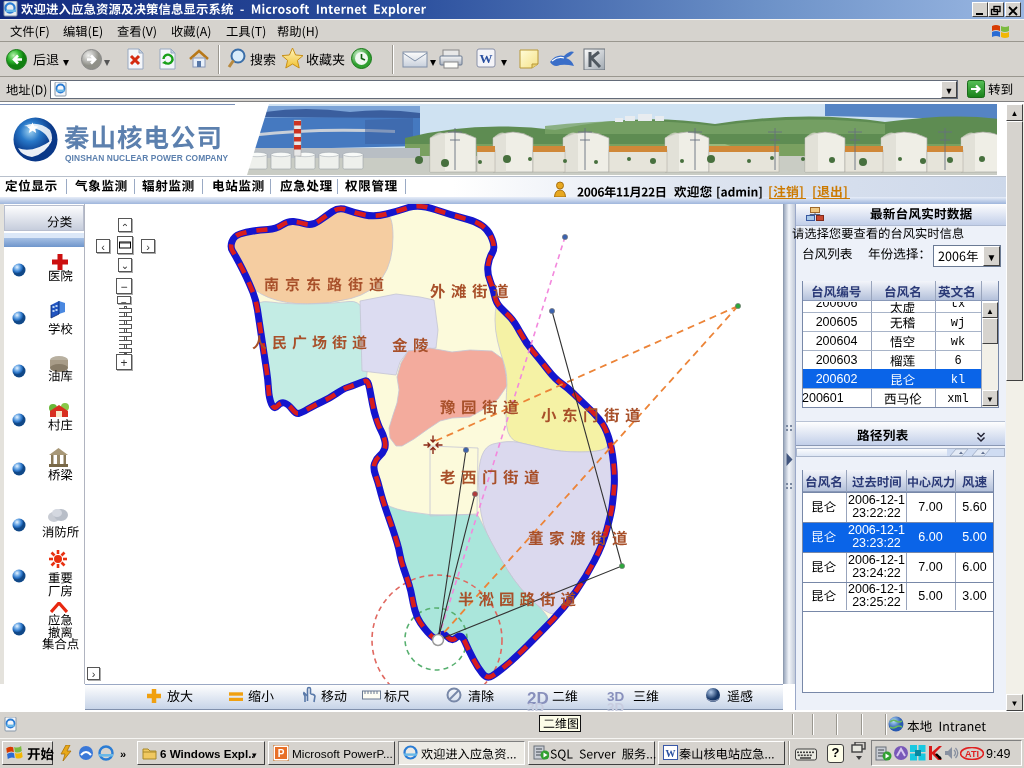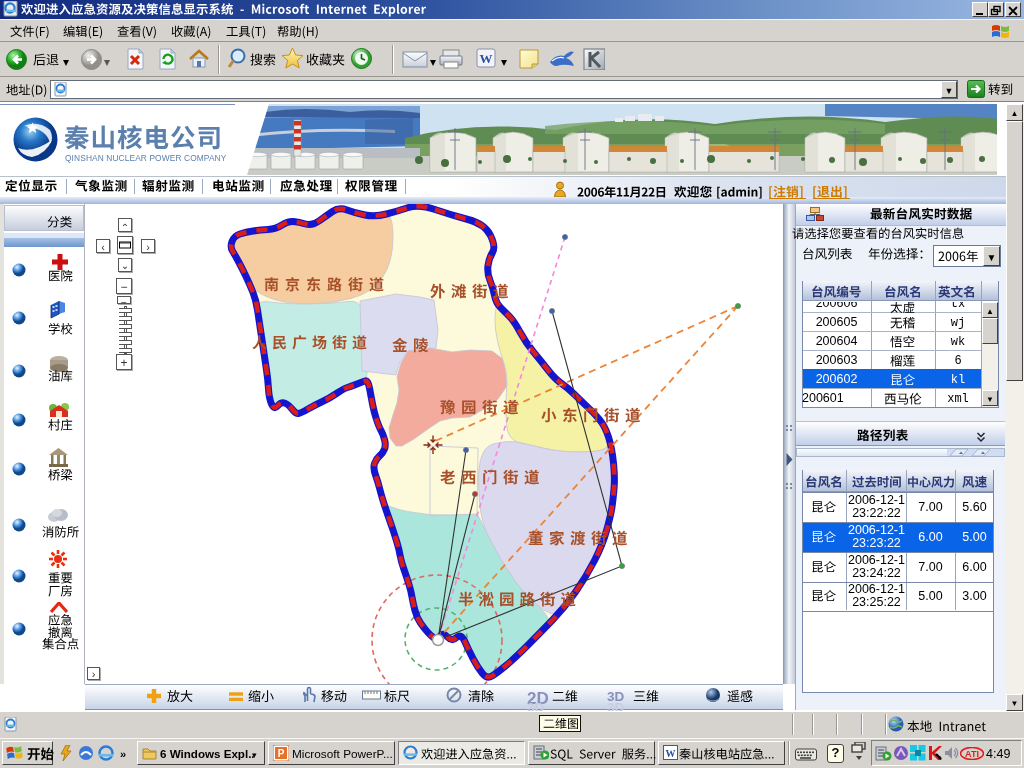--- a/index.html
+++ b/index.html
@@ -177,21 +177,21 @@
           <stop offset="0%" stop-color="#9cd0f0"></stop>
           <stop offset="45%" stop-color="#2878c8"></stop>
           <stop offset="100%" stop-color="#0a3888"></stop>
         </radialGradient>
       </defs>
       <circle cx="23.5" cy="23.5" r="22" fill="url(#lg1)"></circle>
       <path d="M6 32 Q20 38 40 24 Q34 38 20 41 Q10 40 6 32 Z" fill="#fff" opacity="0.92"></path>
       <path d="M12 10 Q26 4 38 14 Q42 22 38 28 Q36 16 22 12 Q16 10 12 10 Z" fill="#fff" opacity="0.85"></path>
       <path d="M30 28 l3.2 6.8 7.4 0.6 -5.6 4.8 1.7 7.2 -6.7-4 -6.7 4 1.7-7.2 -5.6-4.8 7.4-0.6 Z" transform="translate(4,-9) scale(0.55)" fill="#fff"></path>
     </svg>
-    <div class="abs" style="left:65px;top:153px;width:200px;height:11px;font-size:8.4px;font-weight:normal;letter-spacing:0.1px;color:#5c80ae;white-space:nowrap">QINSHAN NUCLEAR POWER COMPANY</div>
+    <div class="abs" style="left:65px;top:153px;width:200px;height:11px;font-size:8.4px;font-weight:bold;letter-spacing:0.1px;color:#5c80ae;white-space:nowrap">QINSHAN NUCLEAR POWER COMPANY</div>
     <svg class="abs" style="left:245px;top:104px;" width="752" height="71" viewBox="0 0 752 71">
       <rect x="0" y="0" width="762" height="71" fill="#cfe2f2"></rect>
       <path d="M0 2 L175 2 L175 42 L0 46 Z" fill="#4579c0"></path>
       <path d="M0 2 L175 2 L175 12 L0 14 Z" fill="#7ba3d6"></path>
       <path d="M580 0 L762 0 L762 16 L580 12 Z" fill="#5584c4"></path>
       <path d="M20 8 Q60 2 105 8 Q140 4 175 9 L175 14 L20 13 Z" fill="#3a5e9e"></path>
       <path d="M5 30 Q70 22 150 26 L150 29 Q70 25 5 33 Z" fill="#c8cfd8"></path>
       <path d="M120 16 L168 14 L168 40 L120 40 Z" fill="#3a5e9e" opacity="0.5"></path>
       <path d="M160 34 Q230 16 310 26 Q390 8 470 20 Q560 6 640 18 Q710 8 762 16 L762 40 L160 40 Z" fill="#5e8c52"></path>
       <path d="M300 22 Q390 12 470 22 Q560 10 640 20 L640 30 L300 30 Z" fill="#79a468" opacity="0.8"></path>
@@ -756,21 +756,21 @@
       <path d="M14 14 L11 13.2 L13.2 11 Z" fill="#000"></path>
     </svg>
     <svg class="abs" style="left:944px;top:745px;" width="15" height="16" viewBox="0 0 15 16">
       <path d="M1 6 L4 6 L8 2 L8 14 L4 10 L1 10 Z" fill="#8890a0"></path>
       <path d="M10 5 Q13 8 10 11 M11.5 3 Q16 8 11.5 13" stroke="#8890a0" stroke-width="1.3" fill="none"></path>
     </svg>
     <svg class="abs" style="left:960px;top:747px;" width="24" height="13" viewBox="0 0 24 13">
       <ellipse cx="12" cy="6.5" rx="11.5" ry="6" fill="none" stroke="#e02020" stroke-width="1.6"></ellipse>
       <text x="12" y="10" font-size="9" font-weight="bold" fill="#e02020" text-anchor="middle" font-family="Liberation Sans">ATI</text>
     </svg>
-    <div class="abs" style="left:986px;top:747px;width:34px;height:14px;font-size:12.5px;color:#000">4:49</div>
+    <div class="abs" style="left:986px;top:747px;width:34px;height:14px;font-size:12.5px;color:#000">9:49</div>
     <svg id="cjk" width="1024" height="768" viewBox="0 0 1024 768" style="position:absolute;left:0;top:0;z-index:90;pointer-events:none">
       <defs>
         <path id="g0" d="M36 526C88 456 145 374 197 295C147 200 85 123 14 72C41 52 76 10 95 -18C160 35 218 102 266 182C293 137 316 94 332 58L426 138C404 185 369 242 329 303C380 422 417 562 437 722L364 747L345 742H40V637H312C298 559 277 484 251 415C207 477 161 539 120 593ZM520 848C505 697 472 554 405 467C431 452 480 417 500 399C537 453 567 522 589 601H827C815 550 801 500 787 464L881 432C911 498 942 599 962 691L881 713L863 709H615C622 749 629 791 634 834ZM611 554V478C611 343 590 135 351 -6C379 -25 419 -65 436 -90C567 -9 639 92 678 192C725 67 795 -30 905 -90C922 -58 956 -11 982 12C834 79 761 228 723 413L725 476V554Z"></path>
         <path id="g1" d="M54 729C115 689 192 629 227 588L304 668C266 709 188 765 126 801ZM271 507H43V397H154V113C113 92 69 58 28 17L106 -91C149 -31 197 31 228 31C250 31 283 1 323 -24C392 -63 473 -75 595 -75C702 -75 861 -70 936 -64C938 -32 956 26 969 59C867 44 702 35 599 35C491 35 403 40 338 80C309 97 288 112 271 122ZM345 152C368 168 404 182 597 236C593 261 590 309 592 342L461 310V689C512 707 564 728 610 753V66H719V687H826V281C826 269 822 265 810 265C799 265 765 265 732 266C746 239 761 194 765 165C823 165 865 167 896 184C928 201 936 229 936 278V788H610V771L540 848C493 814 418 775 349 749V335C349 286 315 253 292 238C310 219 336 177 345 152Z"></path>
         <path id="g2" d="M60 764C114 713 183 640 213 594L305 670C272 715 200 784 146 831ZM698 822V678H584V823H466V678H340V562H466V498C466 474 466 449 464 423H332V308H445C428 251 398 196 345 152C370 136 418 91 435 68C509 130 548 218 567 308H698V83H817V308H952V423H817V562H932V678H817V822ZM584 562H698V423H582C583 449 584 473 584 497ZM277 486H43V375H159V130C117 111 69 74 23 26L103 -88C139 -29 183 37 213 37C236 37 270 6 316 -19C389 -59 475 -70 601 -70C704 -70 870 -64 941 -60C942 -26 962 33 975 65C875 50 712 42 606 42C494 42 402 47 334 86C311 98 292 110 277 120Z"></path>
         <path id="g3" d="M271 740C334 698 385 645 428 585C369 320 246 126 32 20C64 -3 120 -53 142 -78C323 29 447 198 526 427C628 239 714 34 920 -81C927 -44 959 24 978 57C655 261 666 611 346 844Z"></path>
         <path id="g4" d="M258 489C299 381 346 237 364 143L477 190C455 283 407 421 363 530ZM457 552C489 443 525 300 538 207L654 239C638 333 601 470 566 580ZM454 833C467 803 482 767 493 733H108V464C108 319 102 112 27 -30C56 -42 111 -78 133 -99C217 56 230 303 230 464V620H952V733H627C614 772 594 822 575 861ZM215 63V-50H963V63H715C804 210 875 382 923 541L795 584C758 414 685 213 589 63Z"></path>
         <path id="g5" d="M252 183V62C252 -42 288 -74 430 -74C459 -74 593 -74 623 -74C733 -74 767 -44 782 84C749 90 698 108 673 126C667 43 660 31 613 31C578 31 468 31 442 31C384 31 374 35 374 63V183ZM754 174C796 104 839 11 853 -48L967 -2C950 59 903 148 859 216ZM127 191C104 127 66 50 30 -3L142 -58C173 -2 208 81 232 144ZM406 192C454 149 511 86 534 44L631 109C608 147 562 195 517 234H831V615H660C690 653 719 695 739 731L657 783L638 778H410L444 829L316 855C266 771 177 679 44 613C71 594 110 552 127 524L170 550V519H712V471H188V382H712V331H153V234H468ZM258 615C285 637 309 660 332 684H570C555 660 537 636 519 615Z"></path>
         <path id="g6" d="M71 744C141 715 231 667 274 633L336 723C290 757 198 800 131 824ZM43 516 79 406C161 435 264 471 358 506L338 608C230 572 118 537 43 516ZM164 374V99H282V266H726V110H850V374ZM444 240C414 115 352 44 33 9C53 -16 78 -63 86 -92C438 -42 526 64 562 240ZM506 49C626 14 792 -47 873 -86L947 9C859 48 690 104 576 133ZM464 842C441 771 394 691 315 632C341 618 381 582 398 557C441 593 476 633 504 675H582C555 587 499 508 332 461C355 442 383 401 394 375C526 417 603 478 649 551C706 473 787 416 889 385C904 415 935 457 959 479C838 504 743 565 693 647L701 675H797C788 648 778 623 769 603L875 576C897 621 925 687 945 747L857 768L838 764H552C561 784 569 804 576 825Z"></path>
         <path id="g7" d="M588 383H819V327H588ZM588 518H819V464H588ZM499 202C474 139 434 69 395 22C422 8 467 -18 489 -36C527 16 574 100 605 171ZM783 173C815 109 855 25 873 -27L984 21C963 70 920 153 887 213ZM75 756C127 724 203 678 239 649L312 744C273 771 195 814 145 842ZM28 486C80 456 155 411 191 383L263 480C223 506 147 546 96 572ZM40 -12 150 -77C194 22 241 138 279 246L181 311C138 194 81 66 40 -12ZM482 604V241H641V27C641 16 637 13 625 13C614 13 573 13 538 14C551 -15 564 -58 568 -89C631 -90 677 -88 712 -72C747 -56 755 -27 755 24V241H930V604H738L777 670L664 690H959V797H330V520C330 358 321 129 208 -26C237 -39 288 -71 309 -90C429 77 447 342 447 520V690H641C636 664 626 633 616 604Z"></path>

